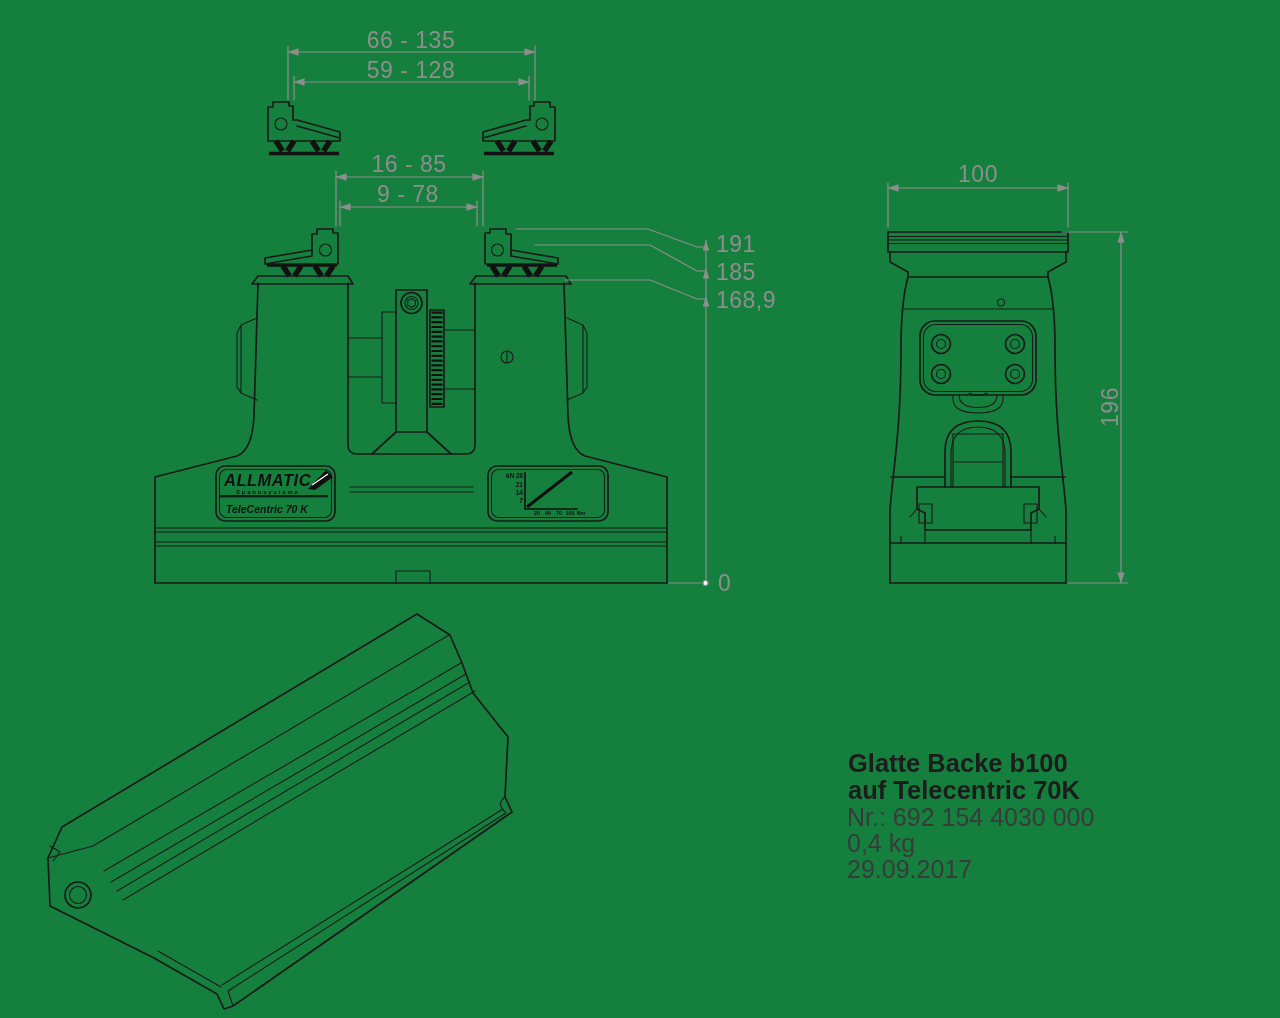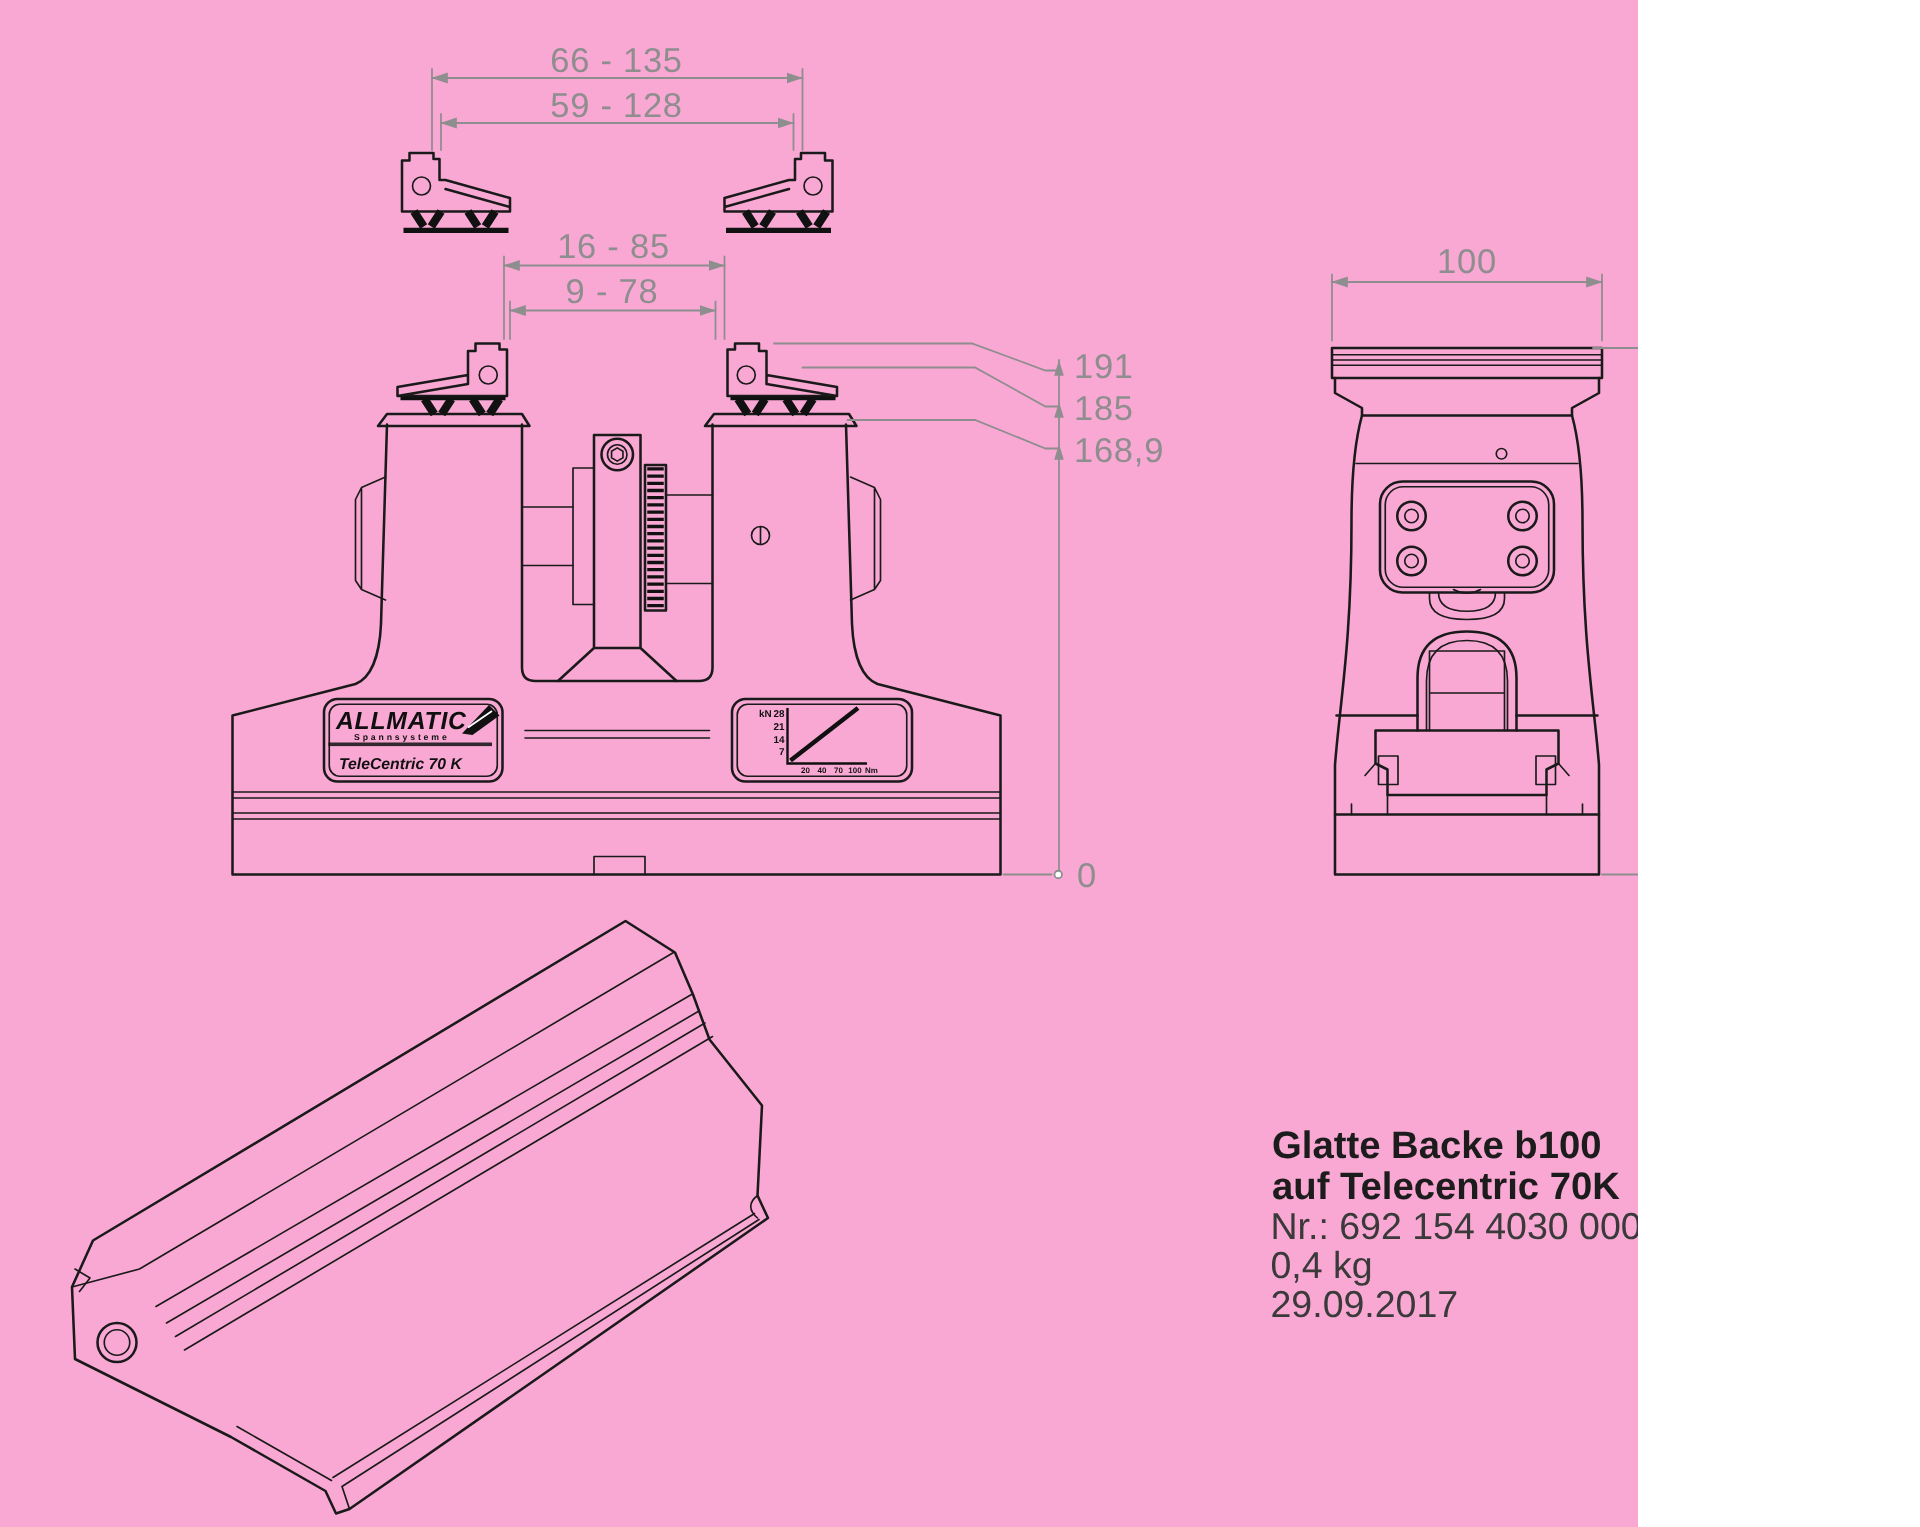--- a/index.html
+++ b/index.html
@@ -1,16 +1,16 @@
 <!DOCTYPE html>
 <html><head>
 <meta charset="utf-8">
 <style>
   html,body{margin:0;padding:0;background:#ffffff;}
-  .stage{width:1092px;height:1018px;position:relative;background:#f9a8d4;overflow:hidden;}
+  .stage{width:1280px;height:1018px;position:relative;background:#15803d;overflow:hidden;}
   svg{display:block;}
   
   .k  {stroke:#1a1a1a;fill:none;stroke-width:1.7;stroke-linejoin:round;stroke-linecap:round;}
   .k2 {stroke:#1a1a1a;fill:none;stroke-width:1.1;stroke-linejoin:round;stroke-linecap:round;}
   .kf {fill:#111;stroke:none;}
   
   .g  {stroke:#8e8e8e;fill:none;stroke-width:1.2;stroke-linecap:round;}
   .gf {fill:#8e8e8e;stroke:none;}
   
   text{font-family:"Liberation Sans",sans-serif;}

